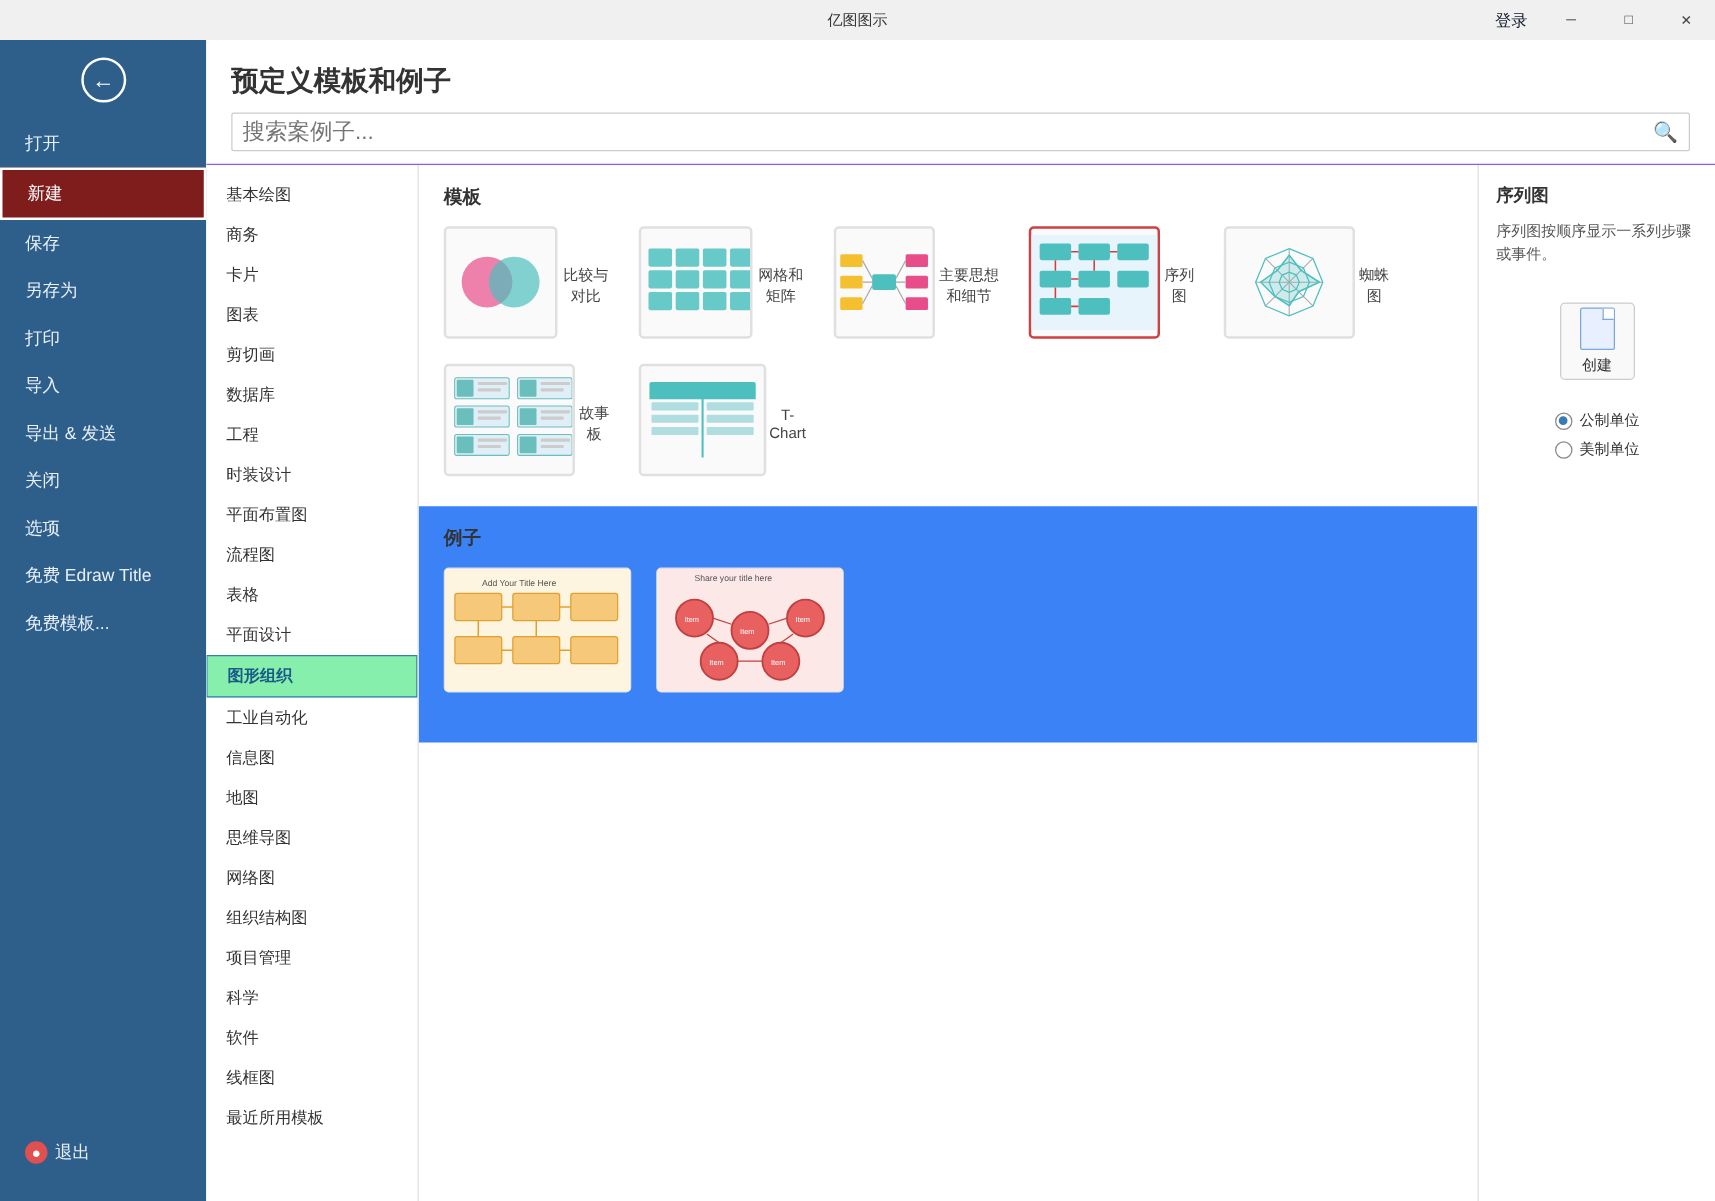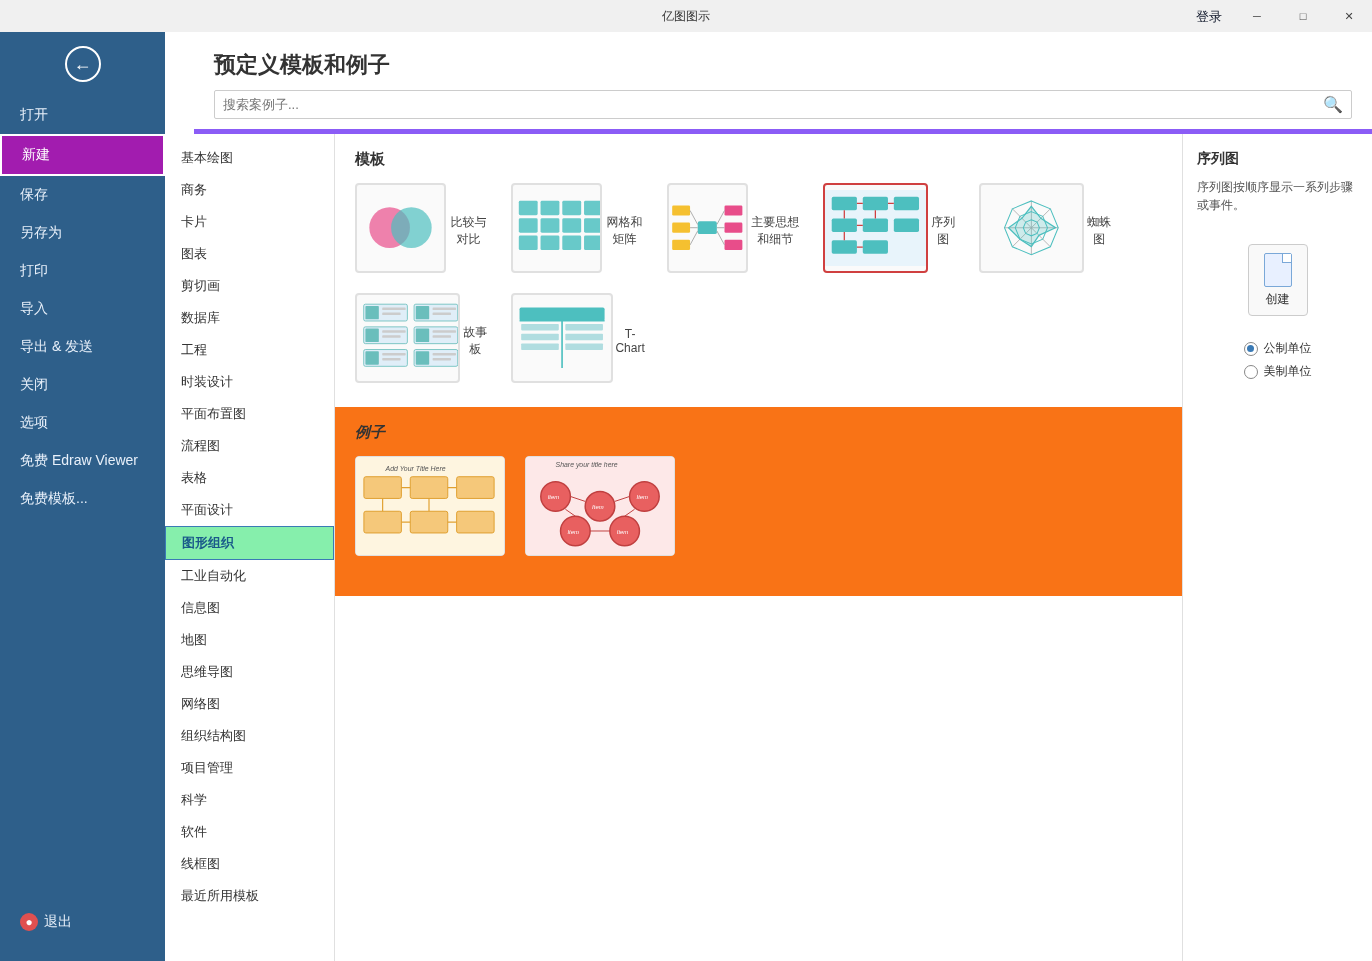--- a/index.html
+++ b/index.html
@@ -74,21 +74,21 @@
     .sidebar-item {
       padding: 10px 20px;
       font-size: 14px;
       cursor: pointer;
       color: #e8f0fa;
       display: flex;
       align-items: center;
       gap: 6px;
     }
     .sidebar-item.active {
-      background: #a21caf;
+      background: #7f1d1d;
       border: 2px solid #fff;
       color: #fff;
     }
     .sidebar-item-exit {
       margin-top: auto;
       padding: 10px 20px;
       font-size: 14px;
       cursor: pointer;
       color: #e8f0fa;
       display: flex;
@@ -112,44 +112,43 @@
     .content-area {
       flex: 1;
       display: flex;
       flex-direction: column;
       background: #fff;
       overflow: hidden;
     }
 
     .content-header {
       padding: 18px 20px 10px 20px;
-      border-bottom: 5px solid #8b5cf6;
+      border-bottom: 1px solid #8b5cf6;
       flex-shrink: 0;
-      margin-left: 29px;
     }
     .content-header h1 {
       font-size: 22px;
       font-weight: bold;
       color: #333;
       margin-bottom: 10px;
     }
 
     .search-bar {
       display: flex;
       align-items: center;
       border: 1px solid #ccc;
       border-radius: 2px;
       padding: 4px 8px;
       background: #fff;
     }
     .search-input {
       flex: 1;
       border: none;
       outline: none;
-      font-size: 13px;
+      font-size: 18px;
       color: #999;
     }
     .search-icon { color: #1a7ab5; font-size: 16px; cursor: pointer; }
 
     .body-layout {
       display: flex;
       flex: 1;
       overflow: hidden;
     }
 
@@ -214,24 +213,23 @@
     .template-thumb.selected {
       border: 2px solid #d04040;
     }
     .template-label {
       margin-top: 6px;
       font-size: 12px;
       color: #444;
       text-align: center;
     }
     .examples-bg {
-      background: #f97316;
+      background: #3b82f6;
       padding: 16px 20px;
       margin: 0 -20px;
-      font-style: italic;
     }
     .example-card {
       width: 150px;
       height: 100px;
       border: 1px solid #e0e0e0;
       border-radius: 4px;
       background: #fff;
       overflow: hidden;
       cursor: pointer;
     }
@@ -259,21 +257,21 @@
     }
     .create-btn-area {
       display: flex;
       flex-direction: column;
       align-items: center;
       gap: 8px;
       margin-top: 20px;
     }
     .create-btn {
       width: 60px;
-      height: 72px;
+      height: 62px;
       border: 1px solid #ccc;
       border-radius: 4px;
       background: #f9f9f9;
       display: flex;
       flex-direction: column;
       align-items: center;
       justify-content: center;
       cursor: pointer;
       gap: 4px;
     }
@@ -346,21 +344,21 @@
     <div id="sidebar-items-container">
         <div class="sidebar-item">打开</div>
         <div class="sidebar-item active">新建</div>
         <div class="sidebar-item">保存</div>
         <div class="sidebar-item">另存为</div>
         <div class="sidebar-item">打印</div>
         <div class="sidebar-item">导入</div>
         <div class="sidebar-item">导出 &amp; 发送</div>
         <div class="sidebar-item">关闭</div>
         <div class="sidebar-item">选项</div>
-        <div class="sidebar-item">免费 Edraw Viewer</div>
+        <div class="sidebar-item">免费 Edraw Title</div>
         <div class="sidebar-item">免费模板...</div>
       </div>
 
     <div class="sidebar-item-exit">
       <span class="exit-icon">●</span>
       <span>退出</span>
     </div>
   </div>
 
   <div class="content-area">

